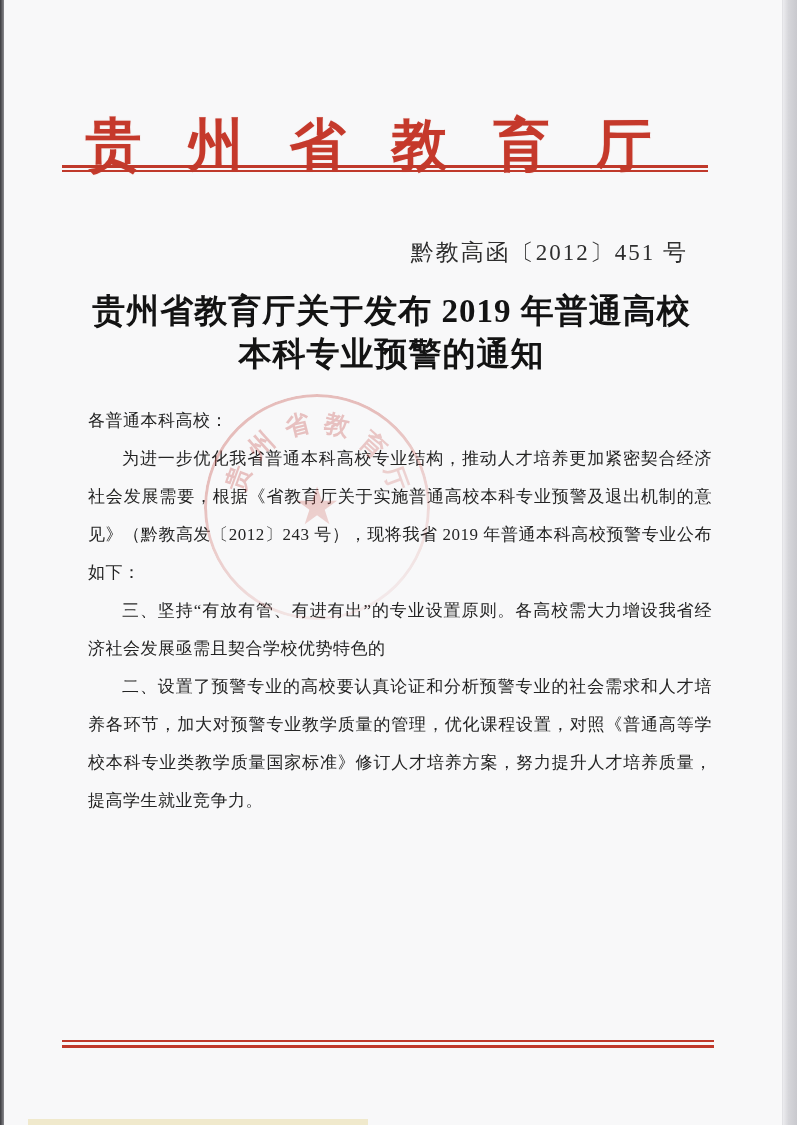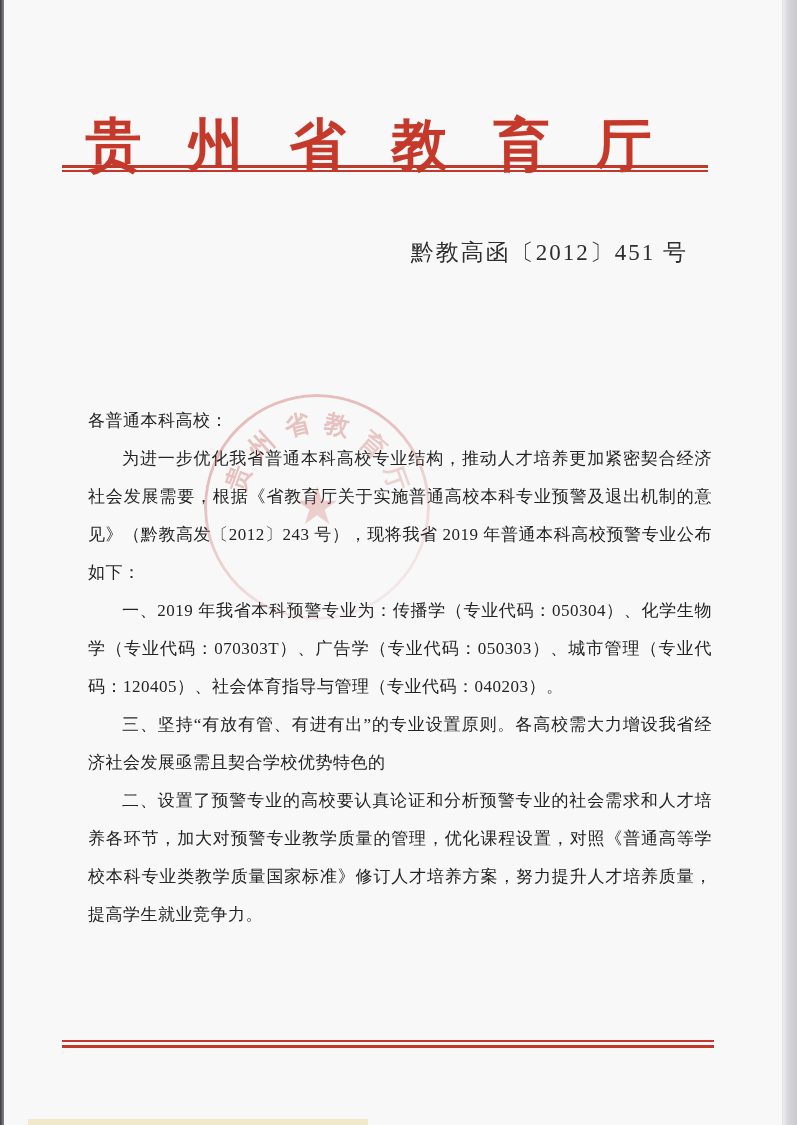--- a/index.html
+++ b/index.html
@@ -110,25 +110,28 @@
   <div class="edge-left"></div>
   <div class="edge-right"></div>
   <div class="edge-bottom"></div>
 
   <div class="letterhead">贵州省教育厅</div>
 
   <div class="redline-top"></div>
 
   <div class="doc-number">黔教高函〔2012〕451 号</div>
 
+  <div class="doc-title">
+    <div>贵州省教育厅关于发布 2019 年普通高校</div>
+    <div>本科专业预警的通知</div>
+  </div>
 
   <div class="doc-body">
     <p class="salutation">各普通本科高校：</p>
     <p class="para">为进一步优化我省普通本科高校专业结构，推动人才培养更加紧密契合经济社会发展需要，根据《省教育厅关于实施普通高校本科专业预警及退出机制的意见》（黔教高发〔2012〕243 号），现将我省 2019 年普通本科高校预警专业公布如下：</p>
-    <p class="para">一、2019 年我省本科预警专业为：传播学（专业代码：050304）、化学生物学（专业代码：070303T）、广告学（专业代码：050303）、城市管理（专业代码：120405）、社会体育指导与管理（专业代码：040203）。</p>
     <p class="para">三、坚持“有放有管、有进有出”的专业设置原则。各高校需大力增设我省经济社会发展亟需且契合学校优势特色的</p>
     <p class="para">二、设置了预警专业的高校要认真论证和分析预警专业的社会需求和人才培养各环节，加大对预警专业教学质量的管理，优化课程设置，对照《普通高等学校本科专业类教学质量国家标准》修订人才培养方案，努力提升人才培养质量，提高学生就业竞争力。</p>
   </div>
 
   <div class="seal">
     <div class="seal-star">★</div>
     <div class="seal-arc">
         <span style="left: 31.0658px; top: 81.2703px; transform: translate(-50%, -50%) rotate(-70deg);">贵</span>
         <span style="left: 53.793px; top: 47.5758px; transform: translate(-50%, -50%) rotate(-42deg);">州</span>
         <span style="left: 89.6786px; top: 28.4952px; transform: translate(-50%, -50%) rotate(-14deg);">省</span>

